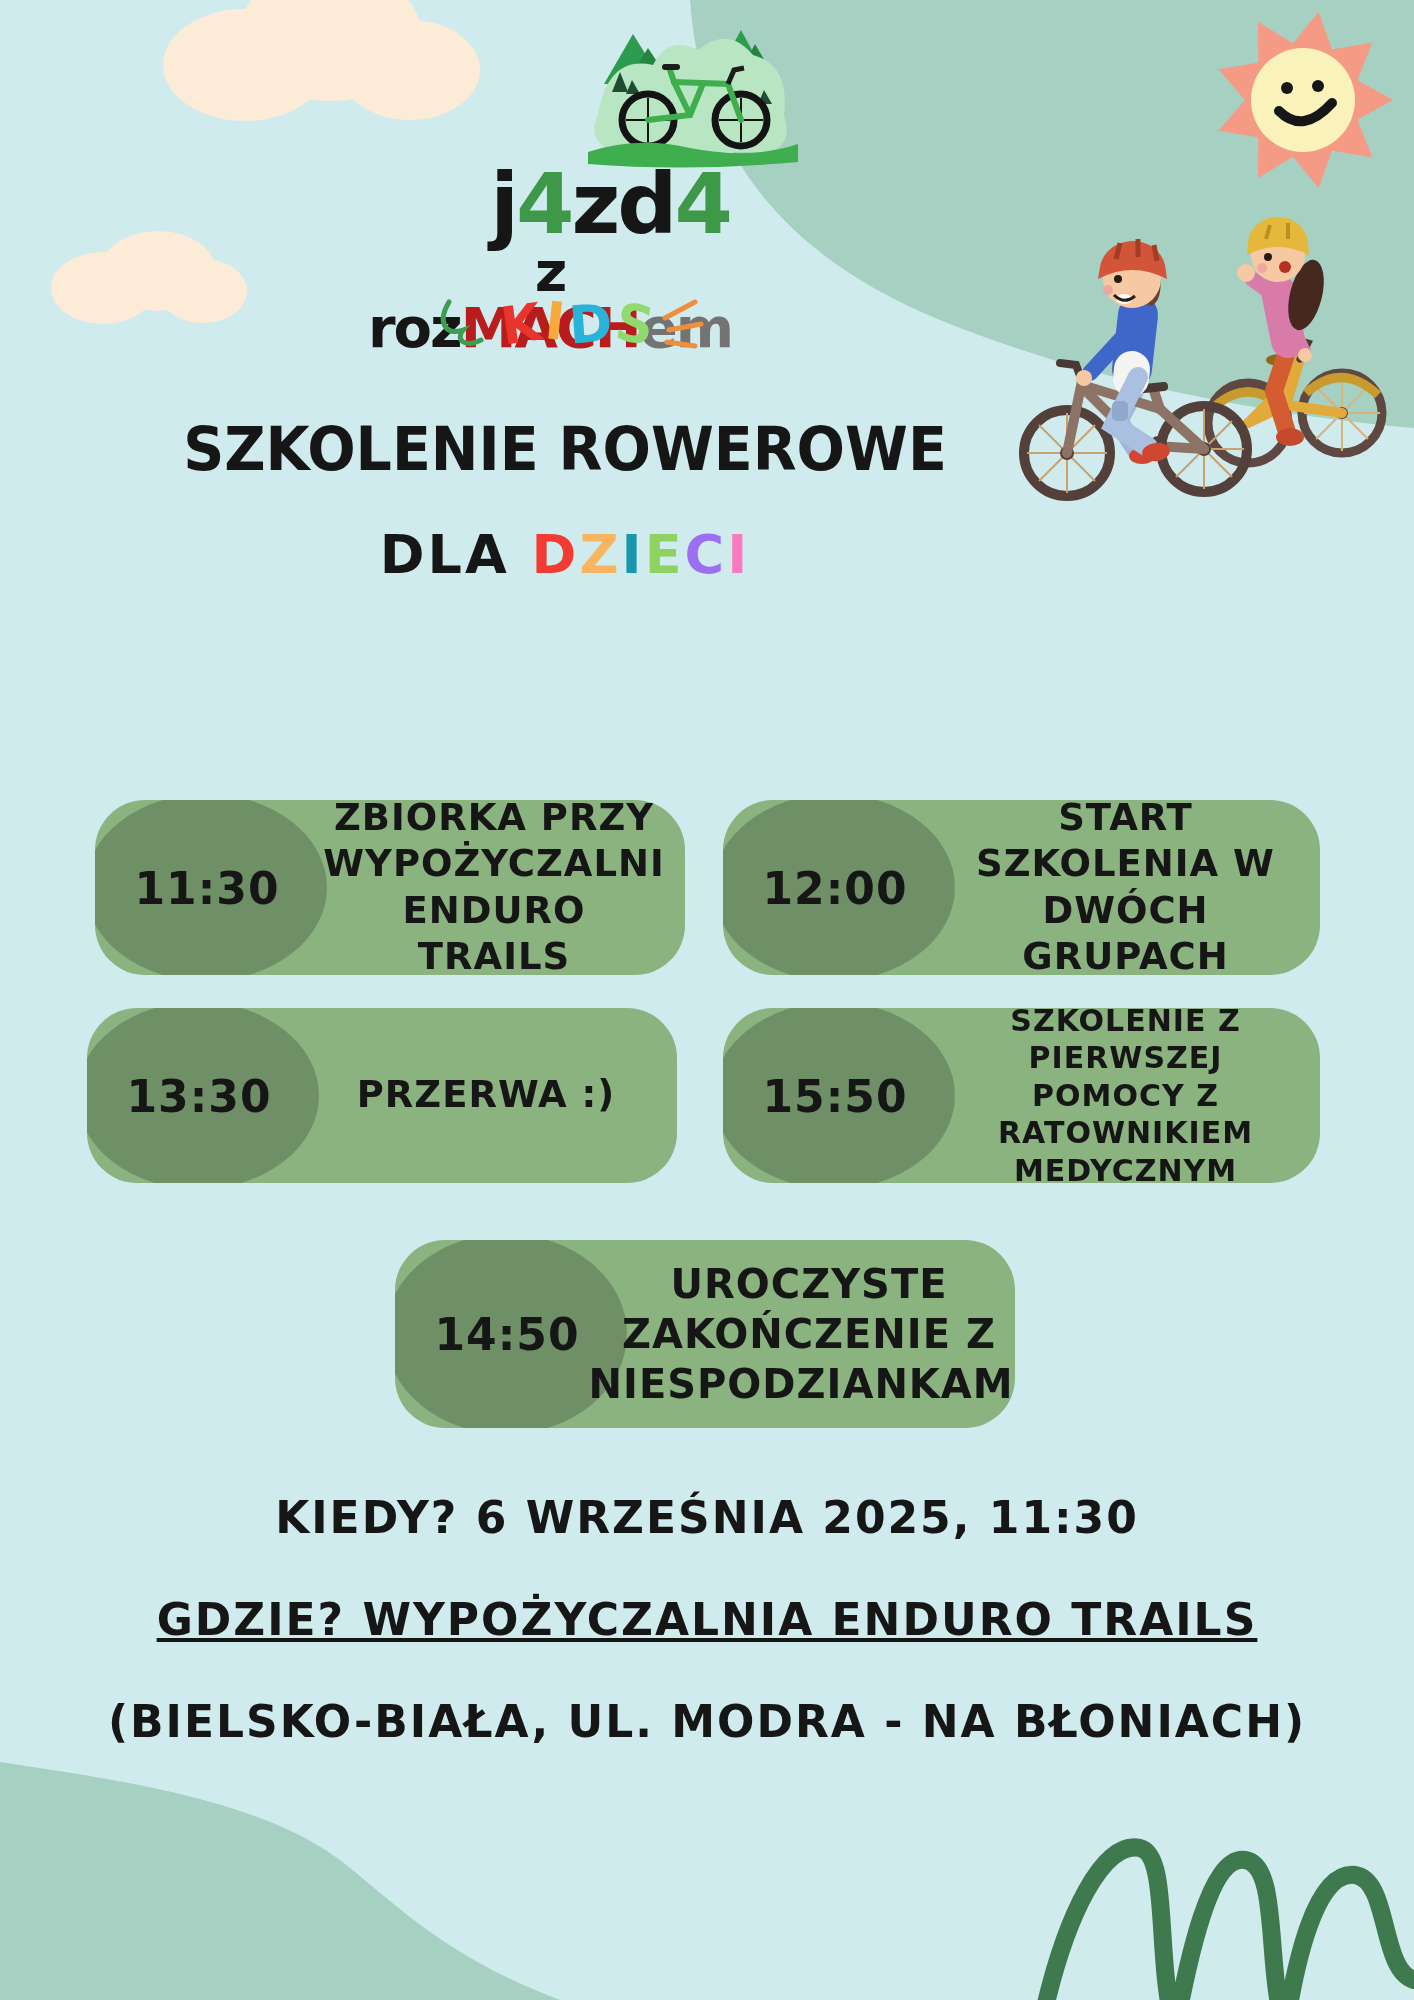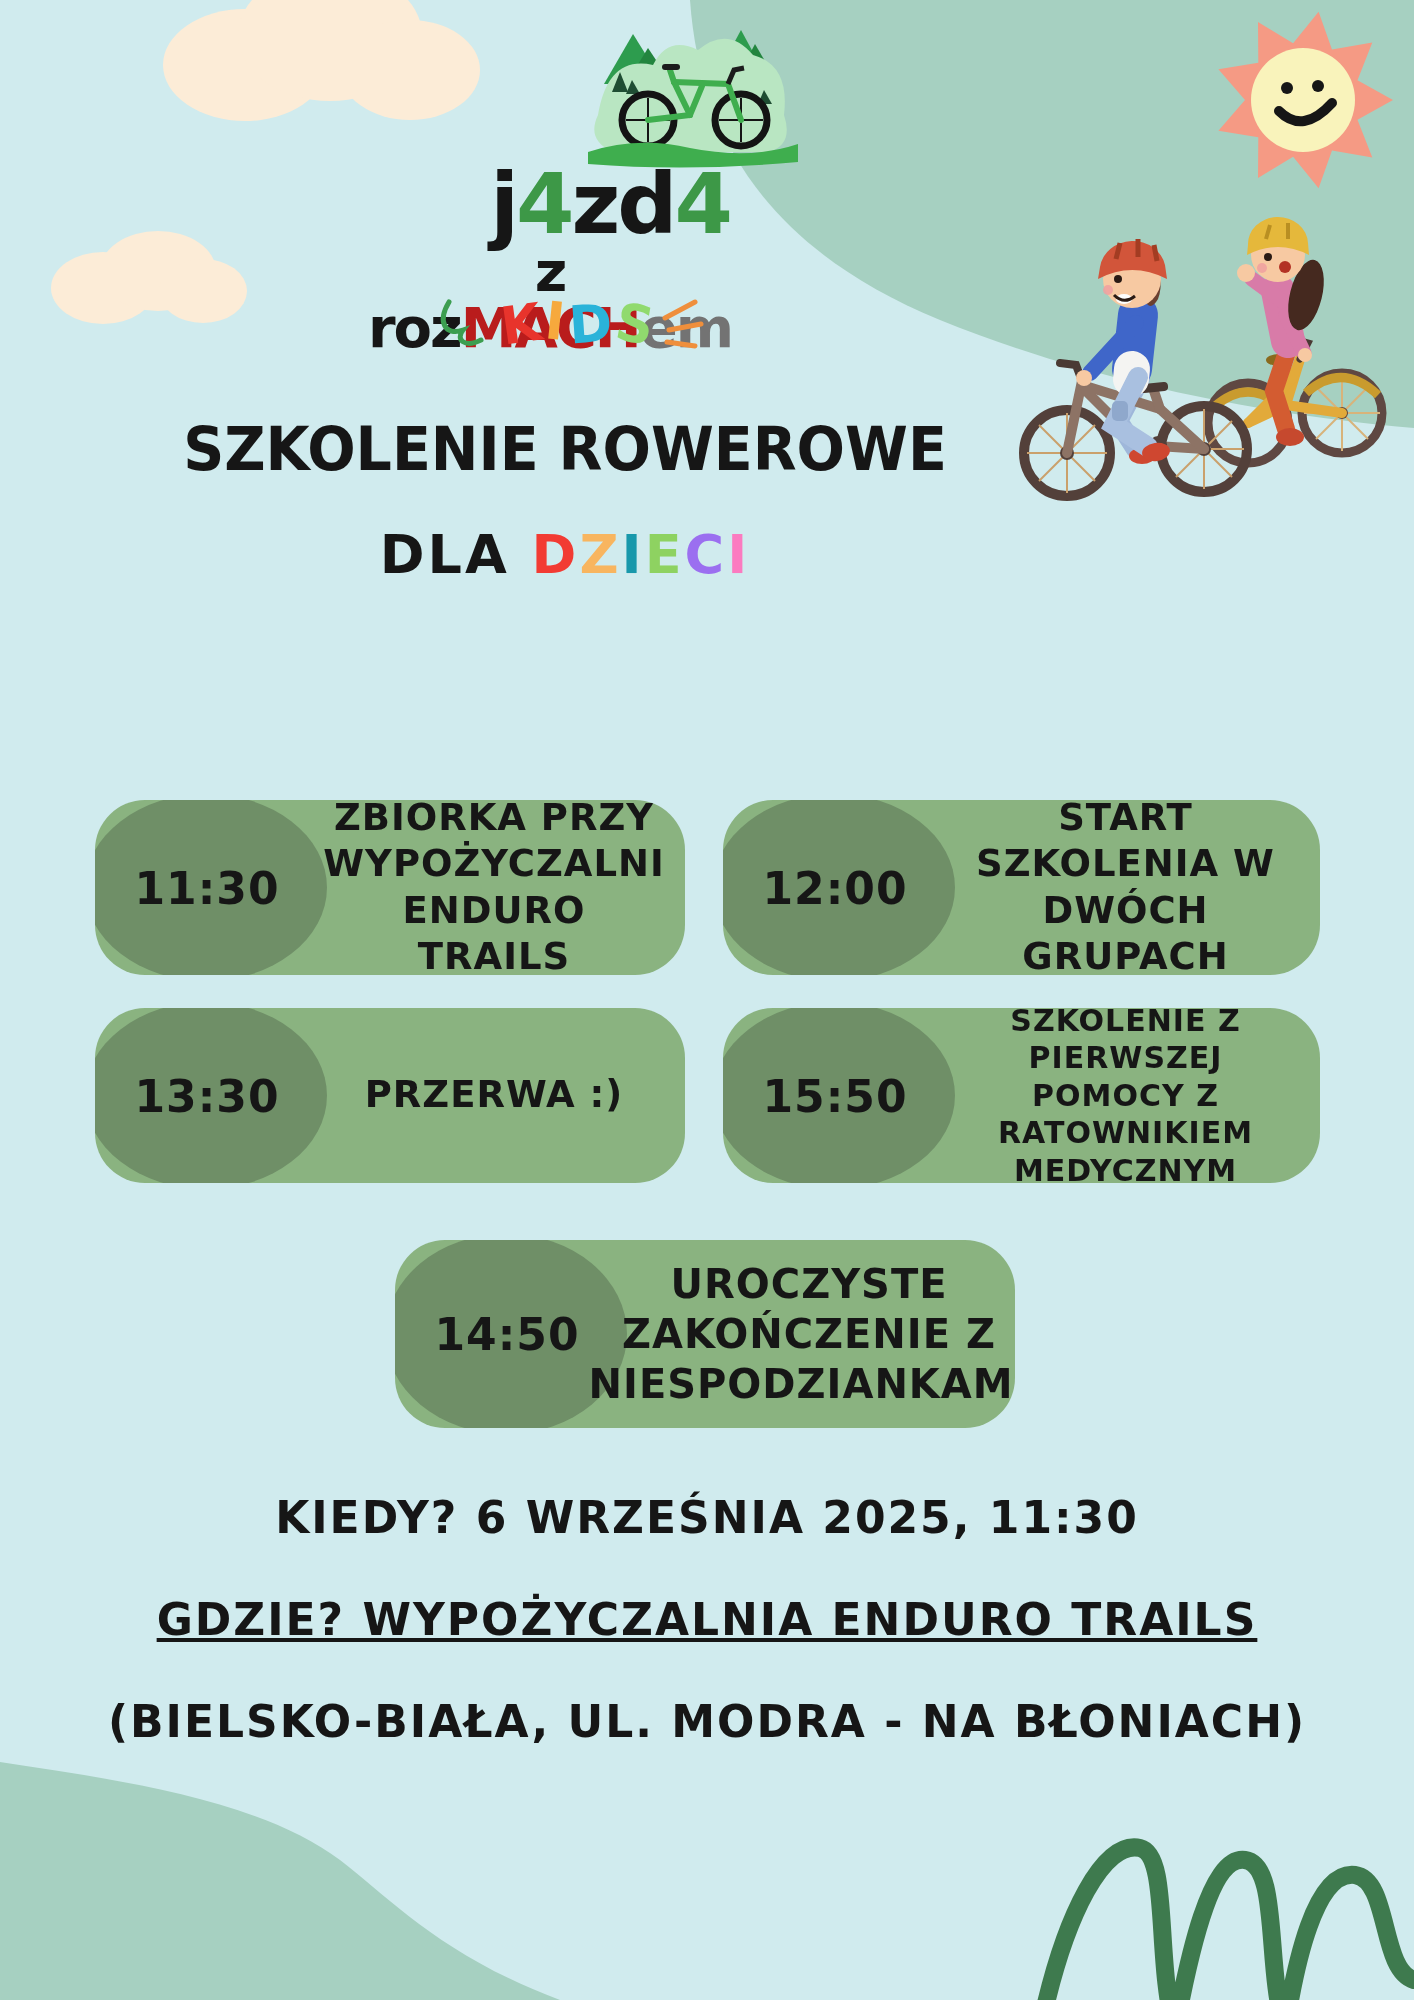--- a/index.html
+++ b/index.html
@@ -33,21 +33,21 @@
   .pill{position:absolute;background:#8ab380;border-radius:50px;overflow:hidden;}
   .pill-ellipse{position:absolute;left:-10px;top:-6px;width:242px;height:calc(100% + 12px);
     background:#6f8f67;border-radius:50%;}
   .pill-time{position:absolute;left:16px;top:50%;width:192px;transform:translateY(-50%);
     text-align:center;font-size:44px;font-weight:bold;letter-spacing:1px;}
   .pill-text{position:absolute;left:236px;right:28px;top:0;bottom:0;
     display:flex;align-items:center;justify-content:center;text-align:center;
     font-size:37px;font-weight:bold;line-height:1.25;letter-spacing:1px;}
   .pill-1{left:95px;top:800px;width:590px;height:175px;}
   .pill-2{left:723px;top:800px;width:597px;height:175px;}
-  .pill-3{left:95px;top:1008px;width:590px;height:175px;}
+  .pill-3{left:87px;top:1008px;width:590px;height:175px;}
   .pill-4{left:723px;top:1008px;width:597px;height:175px;}
   .pill-4 .pill-text{font-size:30px;}
   .pill-5{left:395px;top:1240px;width:620px;height:188px;}
   .pill-5 .pill-text{font-size:40px;}
   
   .footer-line{position:absolute;left:0;width:1414px;text-align:center;
     font-size:44px;font-weight:bold;letter-spacing:2px;}
   .footer-1{top:1492px;}
   .footer-2{top:1594px;text-decoration:underline;}
   .footer-3{top:1696px;}

